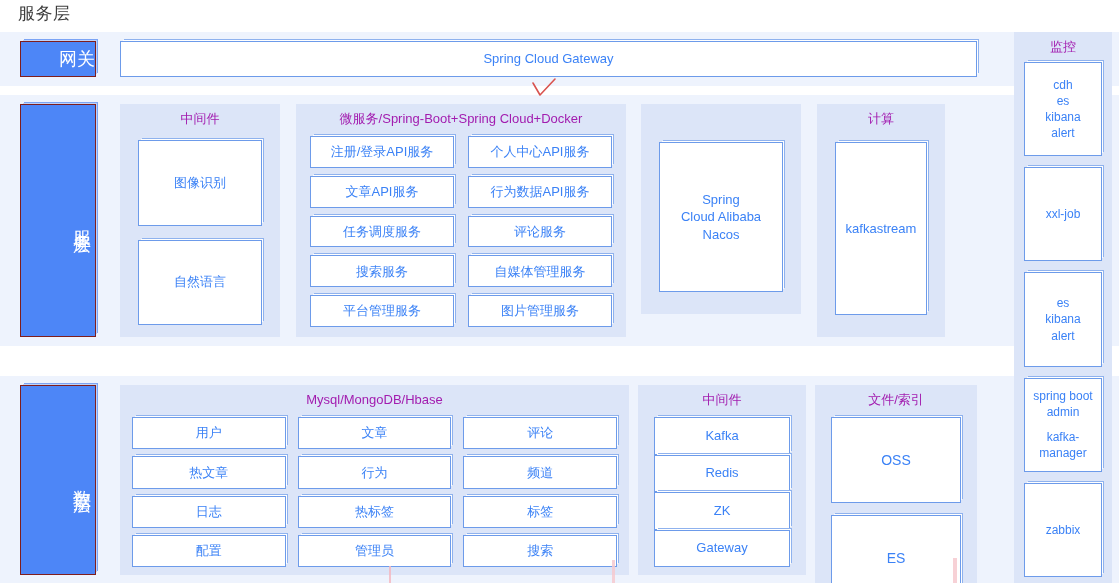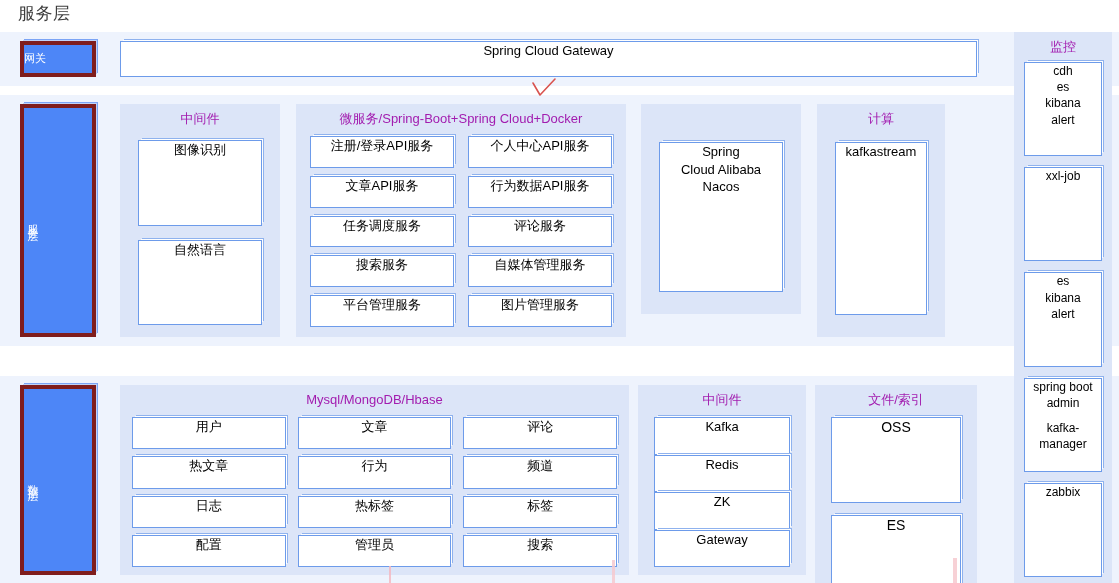--- a/index.html
+++ b/index.html
@@ -36,26 +36,26 @@
   #band-gateway { top: 32px;  height: 54px; }
   #band-service { top: 95px;  height: 251px; }
   #band-data    { top: 376px; height: 207px; }
 
   
 
   
   .layer-label {
     position: absolute;
     background: #4d86f7;
-    border: 4px solid #7f1d1d;
+    border: 1px solid #7f1d1d;
     color: #ffffff;
-    font-size: 11px;
+    font-size: 18px;
     display: flex;
     align-items: center;
-    justify-content: flex-start;
+    justify-content: flex-end;
     text-align: center;
     line-height: 1.45;
     box-sizing: border-box;
     box-shadow: 2px -2px 0 -1px #bfd2f8, 3px -3px 0 -1px #7ba4f5;
   }
   .layer-label .vtext { writing-mode: vertical-rl; text-orientation: upright; letter-spacing: 3px; }
 
   #label-gateway { left: 20px; top: 41px;  width: 76px;  height: 36px; }
   #label-service { left: 20px; top: 104px; width: 76px;  height: 233px; }
   #label-data    { left: 20px; top: 385px; width: 76px;  height: 190px; }
@@ -75,24 +75,25 @@
     line-height: 1.2;
   }
 
   
   .node {
     position: relative;
     background: #ffffff;
     border: 1px solid #6d9bea;
     box-sizing: border-box;
     display: flex;
+    align-items: center;
     justify-content: center;
     text-align: center;
     font-size: 13px;
-    color: #000000;
+    color: #3b82f6;
     line-height: 1.35;
     box-shadow: 2px -2px 0 -1px #ffffff, 3px -3px 0 -1px #8fb2ee;
   }
 
   
   #gateway-bar {
     position: absolute;
     left: 120px; top: 41px;
     width: 857px; height: 36px;
     font-size: 13px;

